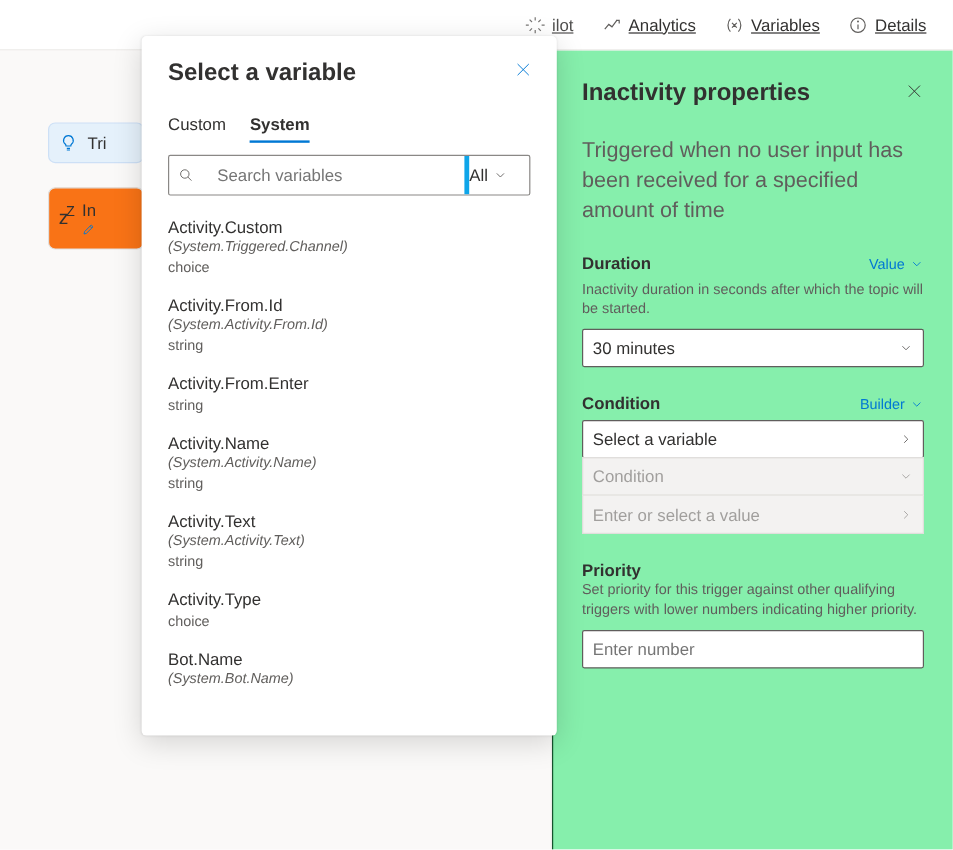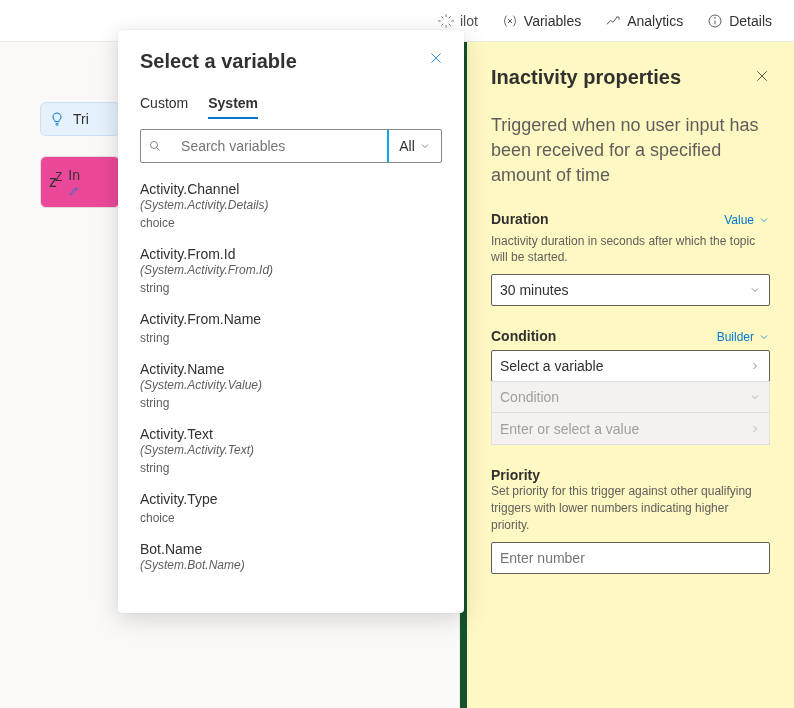--- a/index.html
+++ b/index.html
@@ -1,30 +1,30 @@
 <!DOCTYPE html>
 <html><head>
   <meta charset="utf-8">
   <style>
     * { margin:0; padding:0; box-sizing:border-box; }
     body { font-family:"Segoe UI",sans-serif; font-size:14px; color:#323130; background:#fff; width:794px; height:708px; overflow:hidden; position:relative; }
 
     .topbar { position:absolute; top:0; left:0; right:0; height:42px; border-bottom:1px solid #edebe9; display:flex; align-items:center; justify-content:flex-end; gap:4px; padding-right:12px; z-index:1; }
-    .topbar-item { display:flex; align-items:flex-end; gap:6px; padding:6px 10px; cursor:pointer; color:#323130; }
+    .topbar-item { display:flex; align-items:flex-end; gap:6px; padding:6px 10px; cursor:pointer; color:#323130;text-decoration:underline; }
     .topbar-item svg { color:#605e5c; }
 
     .canvas { position:absolute; top:42px; left:0; width:460px; height:666px; background:#faf9f8; border-right:1px solid #edebe9; padding:60px 0 0 40px; overflow:hidden; }
 
     .node-card { width:80px; }
     .node-trigger { background:#e5f1fb; border:1px solid #cde0f6; border-radius:6px; padding:8px; display:flex; align-items:center; gap:8px; margin-bottom:20px; }
     .node-trigger svg { color:#0078d4; }
-    .node-step { background:#ec4899; border:1px solid #e1dfdd; border-radius:6px; padding:10px 8px; display:flex; align-items:center; gap:8px; }
+    .node-step { background:#f97316; border:1px solid #e1dfdd; border-radius:6px; padding:10px 8px; display:flex; align-items:center; gap:8px; }
     .zz { font-size:16px; font-weight:500; letter-spacing:-2px; color:#323130; margin-top:-3px; }
 
-    .properties { position:absolute; top:42px; right:0; width:334px; height:666px; background:#fef9c3; padding:24px; overflow:hidden; border-left:7px solid #14532d; }
+    .properties { position:absolute; top:42px; right:0; width:334px; height:666px; background:#86efac; padding:24px; overflow:hidden; border-left:1px solid #14532d; }
     .prop-header { display:flex; justify-content:space-between; align-items:center; margin-bottom:8px; }
     .prop-title { font-size:20px; font-weight:600; }
     .prop-desc { font-size:18px; color:#605e5c; margin-bottom:22px; line-height:1.4;margin-top:24px; }
 
     .section-header { display:flex; justify-content:space-between; align-items:flex-end; margin-bottom:6px; }
     .section-label { font-weight:600; font-size:14px; }
     .section-mode { font-size:12px; color:#0078d4; display:flex; align-items:center; gap:4px; cursor:pointer; }
     .section-desc { font-size:12px; color:#605e5c; margin-bottom:8px; line-height:1.4; }
 
     .field, .select-trigger { width:100%; height:32px; border:1px solid #605e5c; border-radius:2px; display:flex; align-items:center; justify-content:space-between; padding:0 8px; font-size:14px; background:#fff; cursor:pointer; }
@@ -39,21 +39,21 @@
     .popup { position:absolute; top:30px; left:118px; width:346px; background:#fff; border-radius:4px; box-shadow:0 6px 24px rgba(0,0,0,.15),0 0 2px rgba(0,0,0,.1); padding:20px 22px 12px; z-index:20; display:flex; flex-direction:column; }
     .popup-title { font-size:20px; font-weight:600; margin-bottom:16px; }
     .popup-close { position:absolute; top:20px; right:20px; cursor:pointer; color:#0078d4; }
     .tabs { display:flex; gap:20px; margin-bottom:10px; }
     .tab { font-size:14px; padding:6px 0; cursor:pointer; color:#323130; }
     .tab.active { font-weight:600; border-bottom:2px solid #0078d4; }
 
     .search-row { display:flex; border:1px solid #8a8886; border-radius:2px; overflow:hidden; margin-bottom:12px; }
     .search-box { flex:1; display:flex; align-items:center; gap:20px; padding:0 8px; height:32px; }
     .search-box input { border:none; outline:none; width:100%; font-size:14px; font-family:inherit; }
-    .filter-box { width:54px; border-left:2px solid #0ea5e9; display:flex; align-items:center; justify-content:center; gap:4px; font-size:14px; cursor:pointer; }
+    .filter-box { width:54px; border-left:4px solid #0ea5e9; display:flex; align-items:center; gap:4px; font-size:14px; cursor:pointer; }
 
     .var-list { height:426px; overflow-y:scroll; padding-right:4px; }
     .var-list::-webkit-scrollbar { width:10px; }
     .var-list::-webkit-scrollbar-thumb { background:#c8c6c4; border-radius:5px; }
     .var-list::-webkit-scrollbar-track { background:transparent; }
     .var-item { padding:6px 0 10px; cursor:pointer; }
     .var-name { font-size:14px; color:#323130; }
     .var-path { font-size:12px; font-style:italic; color:#605e5c; margin-top:1px; }
     .var-type { font-size:12px; color:#605e5c; margin-top:4px; }
   </style>
@@ -62,29 +62,29 @@
 
 <div class="topbar">
   <div class="topbar-item" style="opacity:.85;">
     <svg width="16" height="16" viewBox="0 0 24 24" fill="none" stroke="currentColor" stroke-width="1.5">
         <path d="M12 2v4M12 18v4M4 12H0M24 12h-4M5 5l3 3M16 16l3 3M5 19l3-3M16 8l3-3"></path>
       </svg>
     <span>ilot</span>
   </div>
   <div class="topbar-item">
     <svg width="16" height="16" viewBox="0 0 24 24" fill="none" stroke="currentColor" stroke-width="1.5">
+        <path d="M3 17l5-6 4 3 6-8M17 6h4v4"></path>
+      </svg>
+    <span>Analytics</span>
+  </div>
+  <div class="topbar-item">
+    <svg width="16" height="16" viewBox="0 0 24 24" fill="none" stroke="currentColor" stroke-width="1.5">
         <path d="M7 4c-2 2-3 5-3 8s1 6 3 8M17 4c2 2 3 5 3 8s-1 6-3 8M9 9l6 6M15 9l-6 6"></path>
       </svg>
     <span>Variables</span>
-  </div>
-  <div class="topbar-item">
-    <svg width="16" height="16" viewBox="0 0 24 24" fill="none" stroke="currentColor" stroke-width="1.5">
-        <path d="M3 17l5-6 4 3 6-8M17 6h4v4"></path>
-      </svg>
-    <span>Analytics</span>
   </div>
   <div class="topbar-item">
     <svg width="16" height="16" viewBox="0 0 24 24" fill="none" stroke="currentColor" stroke-width="1.5">
         <circle cx="12" cy="12" r="9"></circle>
         <line x1="12" y1="11" x2="12" y2="17"></line>
         <circle cx="12" cy="7.5" r=".5" fill="currentColor"></circle>
       </svg>
     <span>Details</span>
   </div>
 </div>
@@ -202,36 +202,36 @@
     <div class="filter-box">
       <span>All</span>
       <svg width="12" height="12" viewBox="0 0 24 24" fill="none" stroke="#605e5c" stroke-width="1.5">
           <path d="M6 9l6 6 6-6"></path>
         </svg>
     </div>
   </div>
 
   <div class="var-list">
       <div class="var-item">
-        <div class="var-name">Activity.Channel</div>
-        <div class="var-path">(System.Activity.Details)</div>
+        <div class="var-name">Activity.Custom</div>
+        <div class="var-path">(System.Triggered.Channel)</div>
         <div class="var-type">choice</div>
       </div>
       <div class="var-item">
         <div class="var-name">Activity.From.Id</div>
         <div class="var-path">(System.Activity.From.Id)</div>
         <div class="var-type">string</div>
       </div>
       <div class="var-item">
-        <div class="var-name">Activity.From.Name</div>
+        <div class="var-name">Activity.From.Enter</div>
         <div class="var-type">string</div>
       </div>
       <div class="var-item">
         <div class="var-name">Activity.Name</div>
-        <div class="var-path">(System.Activity.Value)</div>
+        <div class="var-path">(System.Activity.Name)</div>
         <div class="var-type">string</div>
       </div>
       <div class="var-item">
         <div class="var-name">Activity.Text</div>
         <div class="var-path">(System.Activity.Text)</div>
         <div class="var-type">string</div>
       </div>
       <div class="var-item">
         <div class="var-name">Activity.Type</div>
         <div class="var-type">choice</div>

